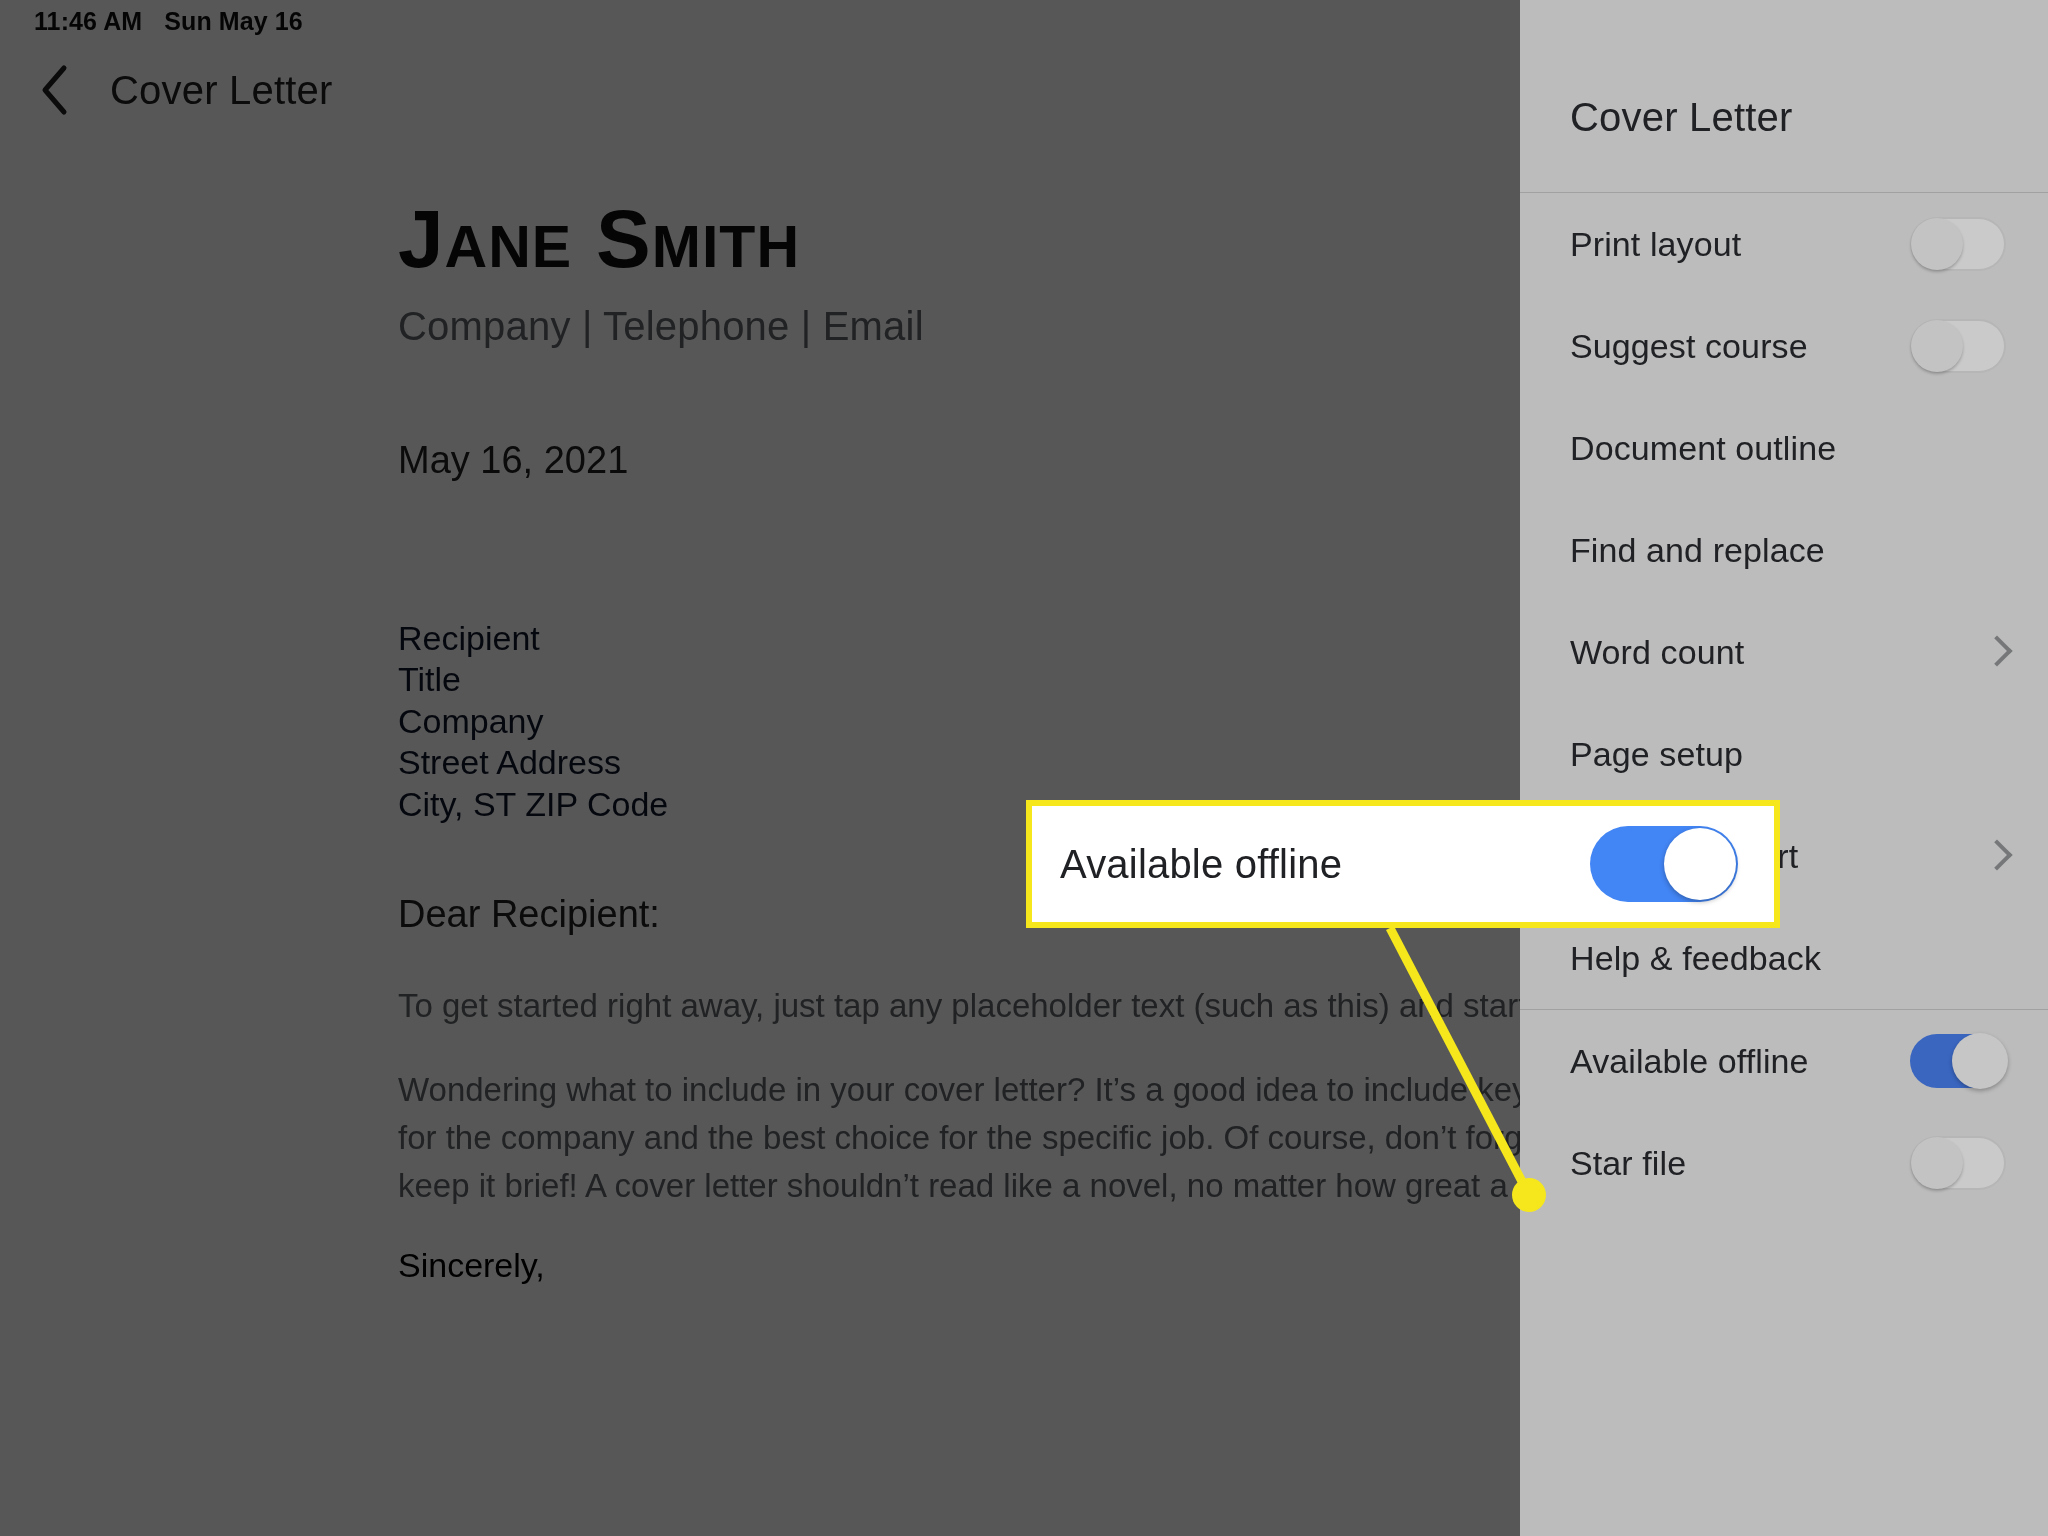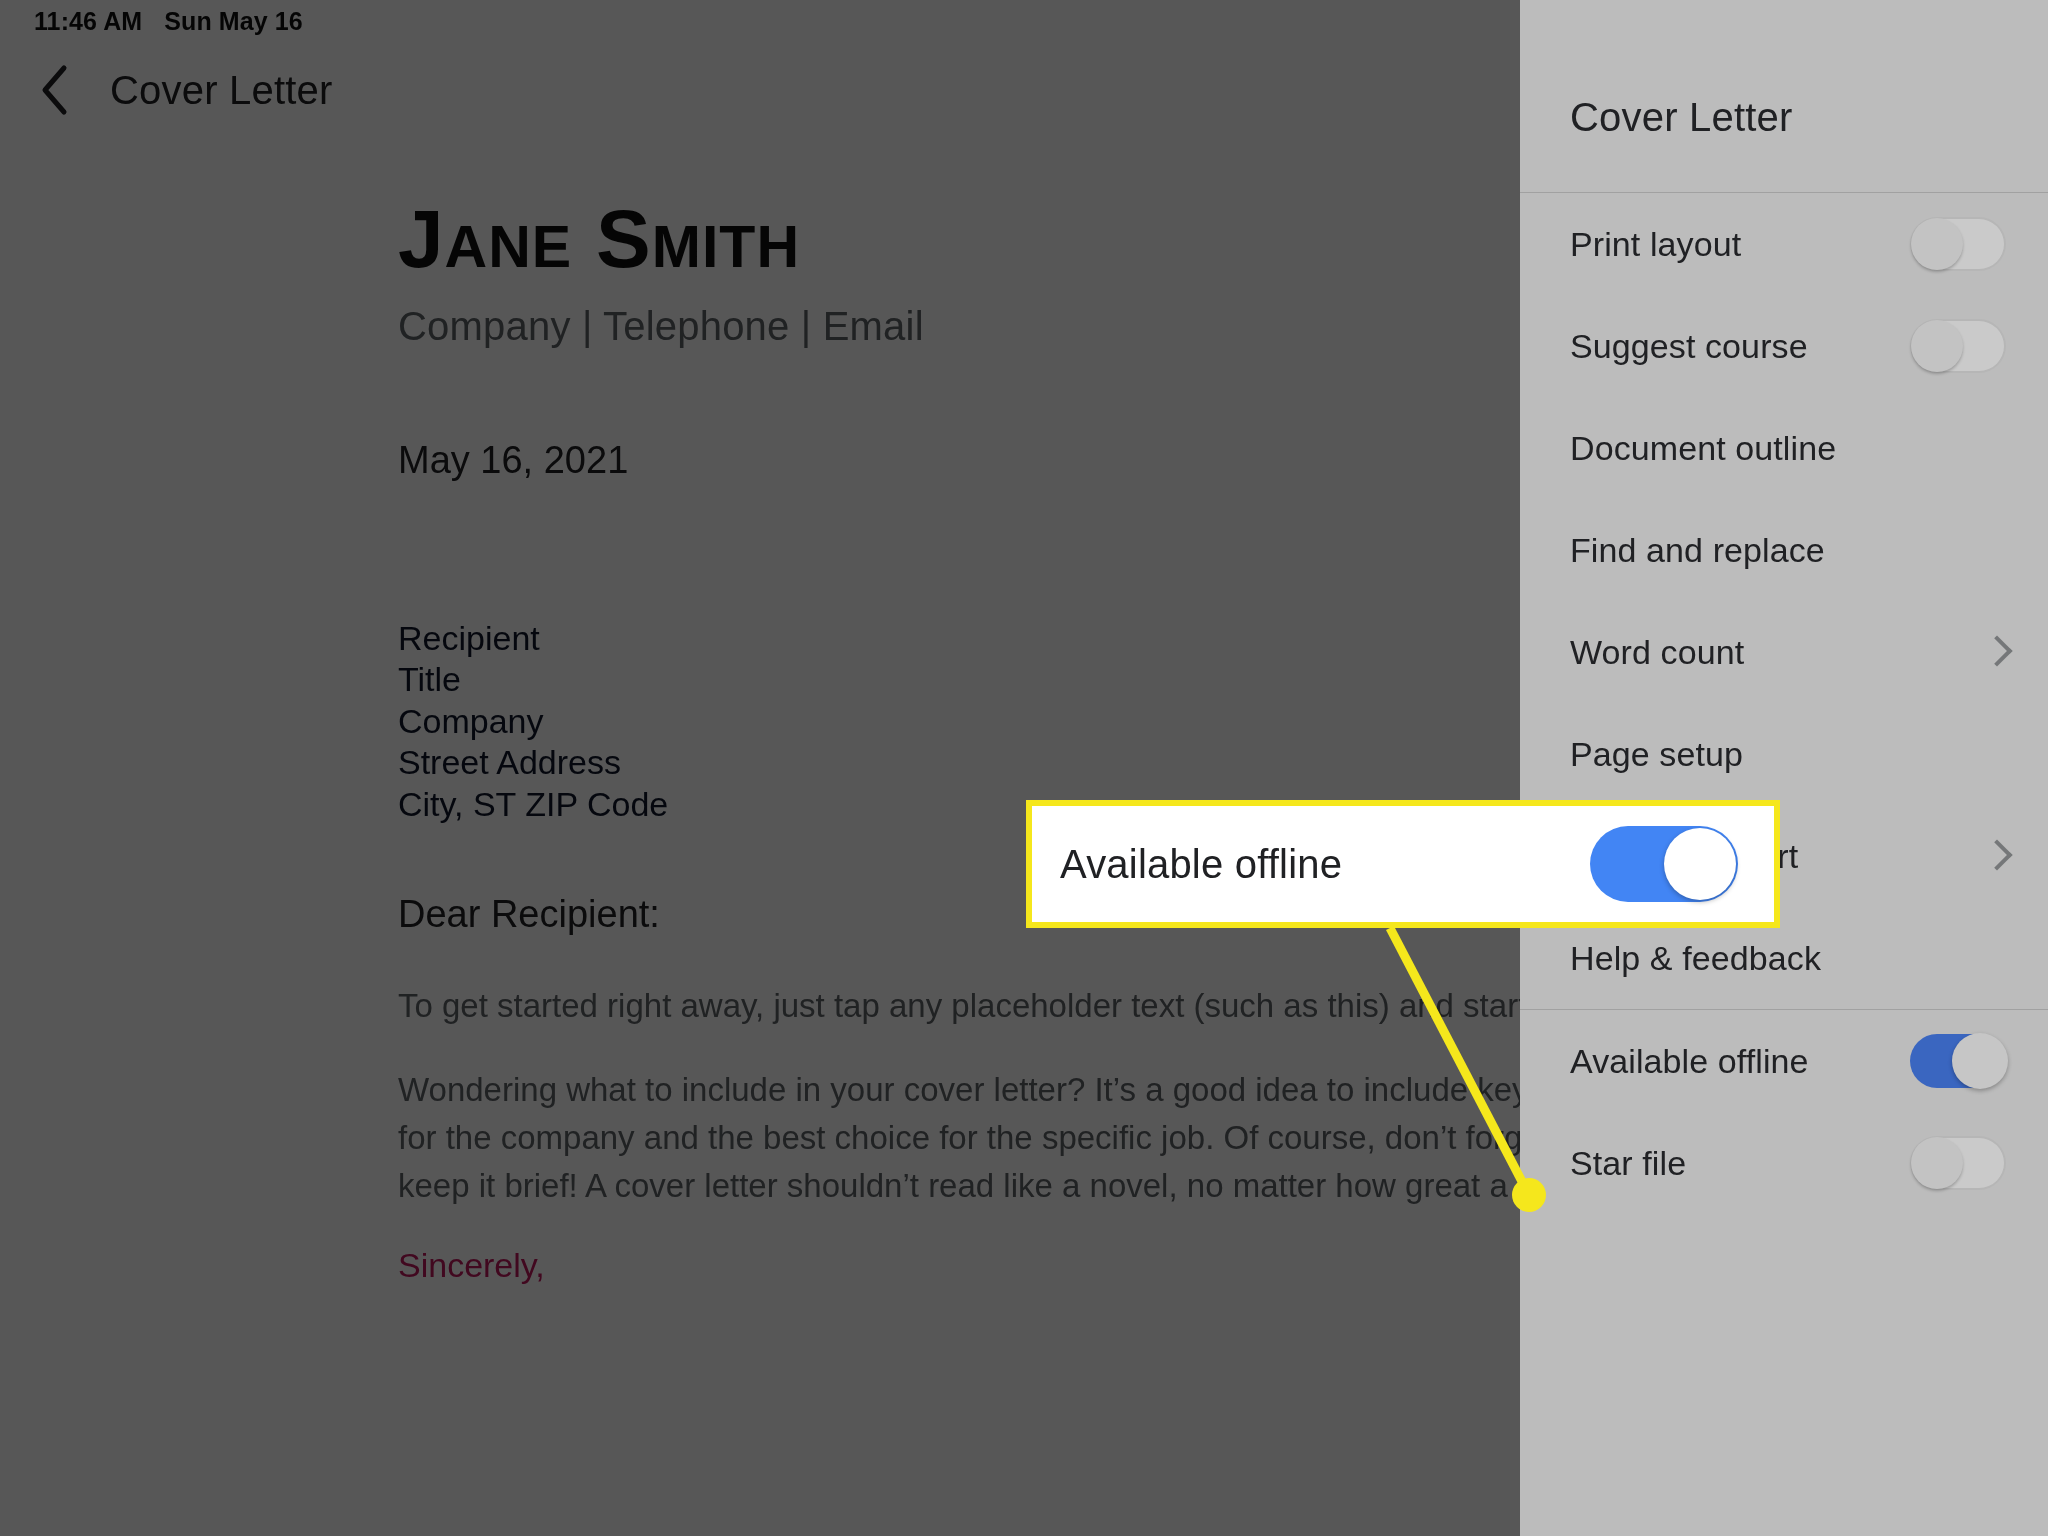--- a/index.html
+++ b/index.html
@@ -172,21 +172,21 @@
   }
   .body-para {
     font-size: 33px;
     color: #5f6368;
     line-height: 1.45;
     width: 1640px;
     margin-bottom: 36px;
   }
   #letter-signoff {
     font-size: 34px;
-    color: #be185d;
+    color: #000000;
   }
 
   
   #scrim {
     position: absolute;
     inset: 0;
     background: rgba(0,0,0,0.66);
     pointer-events: none;
   }
 

